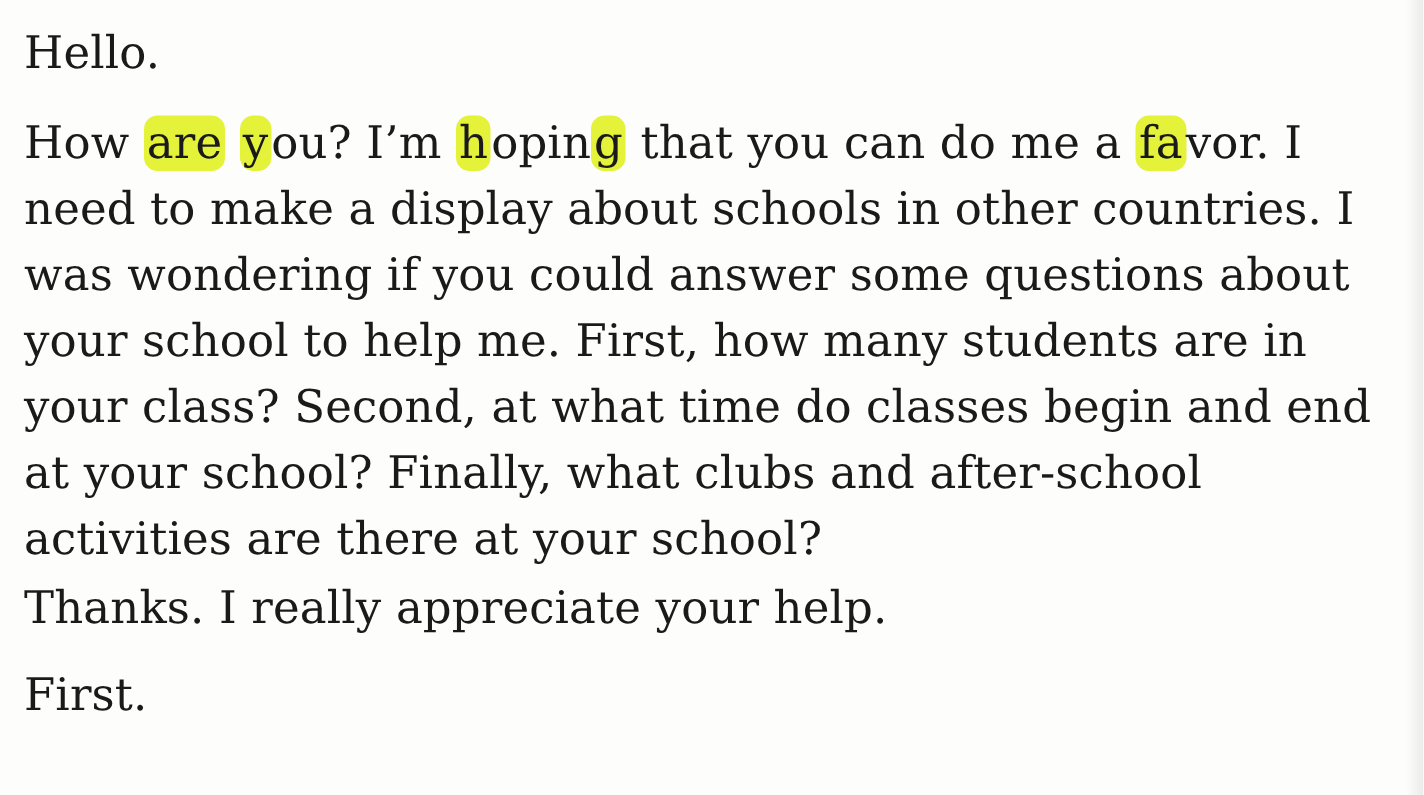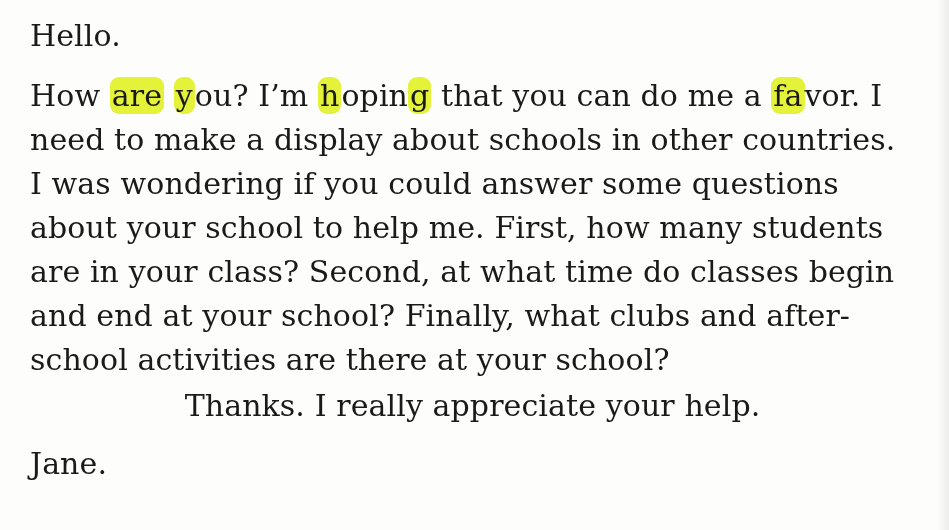--- a/index.html
+++ b/index.html
@@ -13,21 +13,21 @@
     overflow: hidden;
     font-family: "DejaVu Serif", serif;
     color: #1a1a1a;
   }
   .page {
     position: relative;
     width: 949px;
     height: 530px;
     background: #fdfdfb;
     box-sizing: border-box;
-    padding: 14px 34px 0 30px;
+    padding: 14px 34px 0 16px;
   }
   
   .scan-edge {
     position: absolute;
     top: 0;
     right: 0;
     width: 12px;
     height: 100%;
     background: linear-gradient(to right, rgba(0,0,0,0.00), rgba(0,0,0,0.07));
     pointer-events: none;
@@ -41,21 +41,20 @@
     margin: 0 0 12px 0;
   }
   .para.body {
     margin-bottom: 2px;
   }
   .para.greeting {
     margin-bottom: 16px;
   }
   .para.thanks {
     margin-bottom: 14px;
-    text-align: center;
   }
   .hl {
     background-color: #e4f23a;
     border-radius: 9px;
     padding: 1px 2px;
     box-decoration-break: clone;
     -webkit-box-decoration-break: clone;
   }
 </style>
 </head>
@@ -72,17 +71,17 @@
 
     <p class="para body">
       <span>How </span><span class="hl">are</span><span> </span><span class="hl">y</span><span>ou? I’m </span><span class="hl">h</span><span>opin</span><span class="hl">g</span><span> that you can do me a </span><span class="hl">fa</span><span>vor. I need to make a display about schools in other countries. I was wondering if you could answer some questions about your school to help me. First, how many students are in your class? Second, at what time do classes begin and end at your school? Finally, what clubs and after-school activities are there at your school?</span>
     </p>
 
     <p class="para thanks">
       <span>Thanks. I really appreciate your help.</span>
     </p>
 
     <p class="para signature">
-      <span>Jane.</span>
+      <span>First.</span>
     </p>
 
   </div>
 </div>
 
 </body></html>

